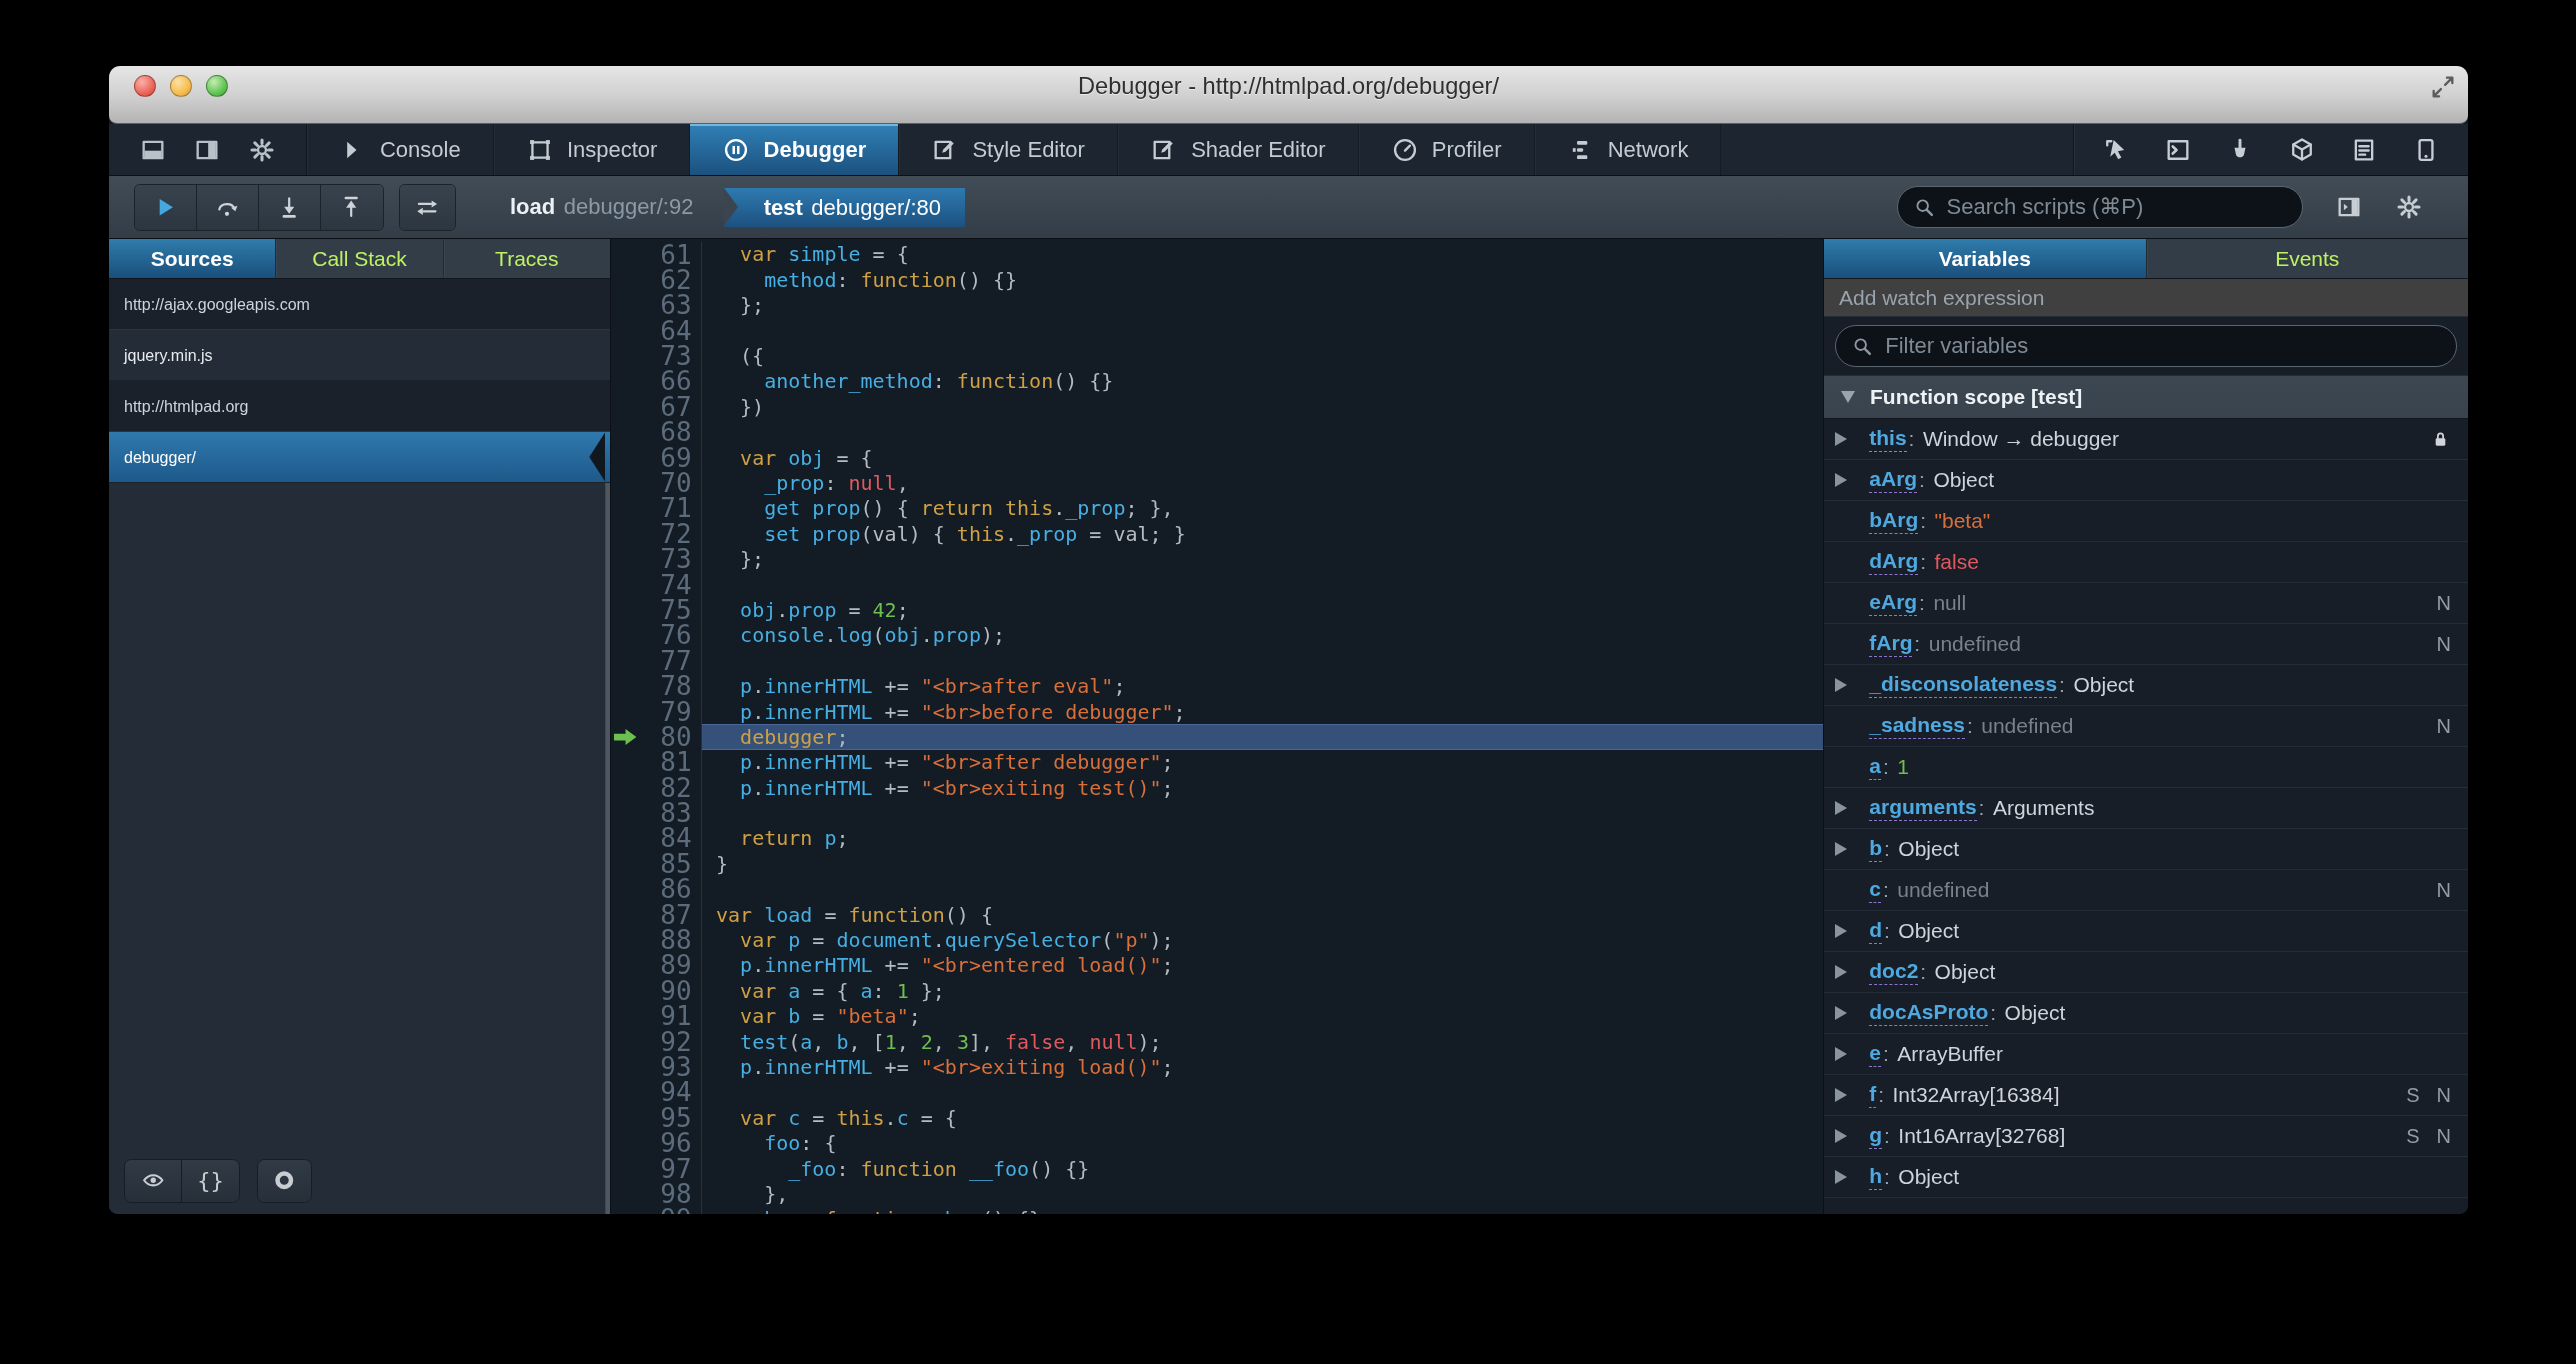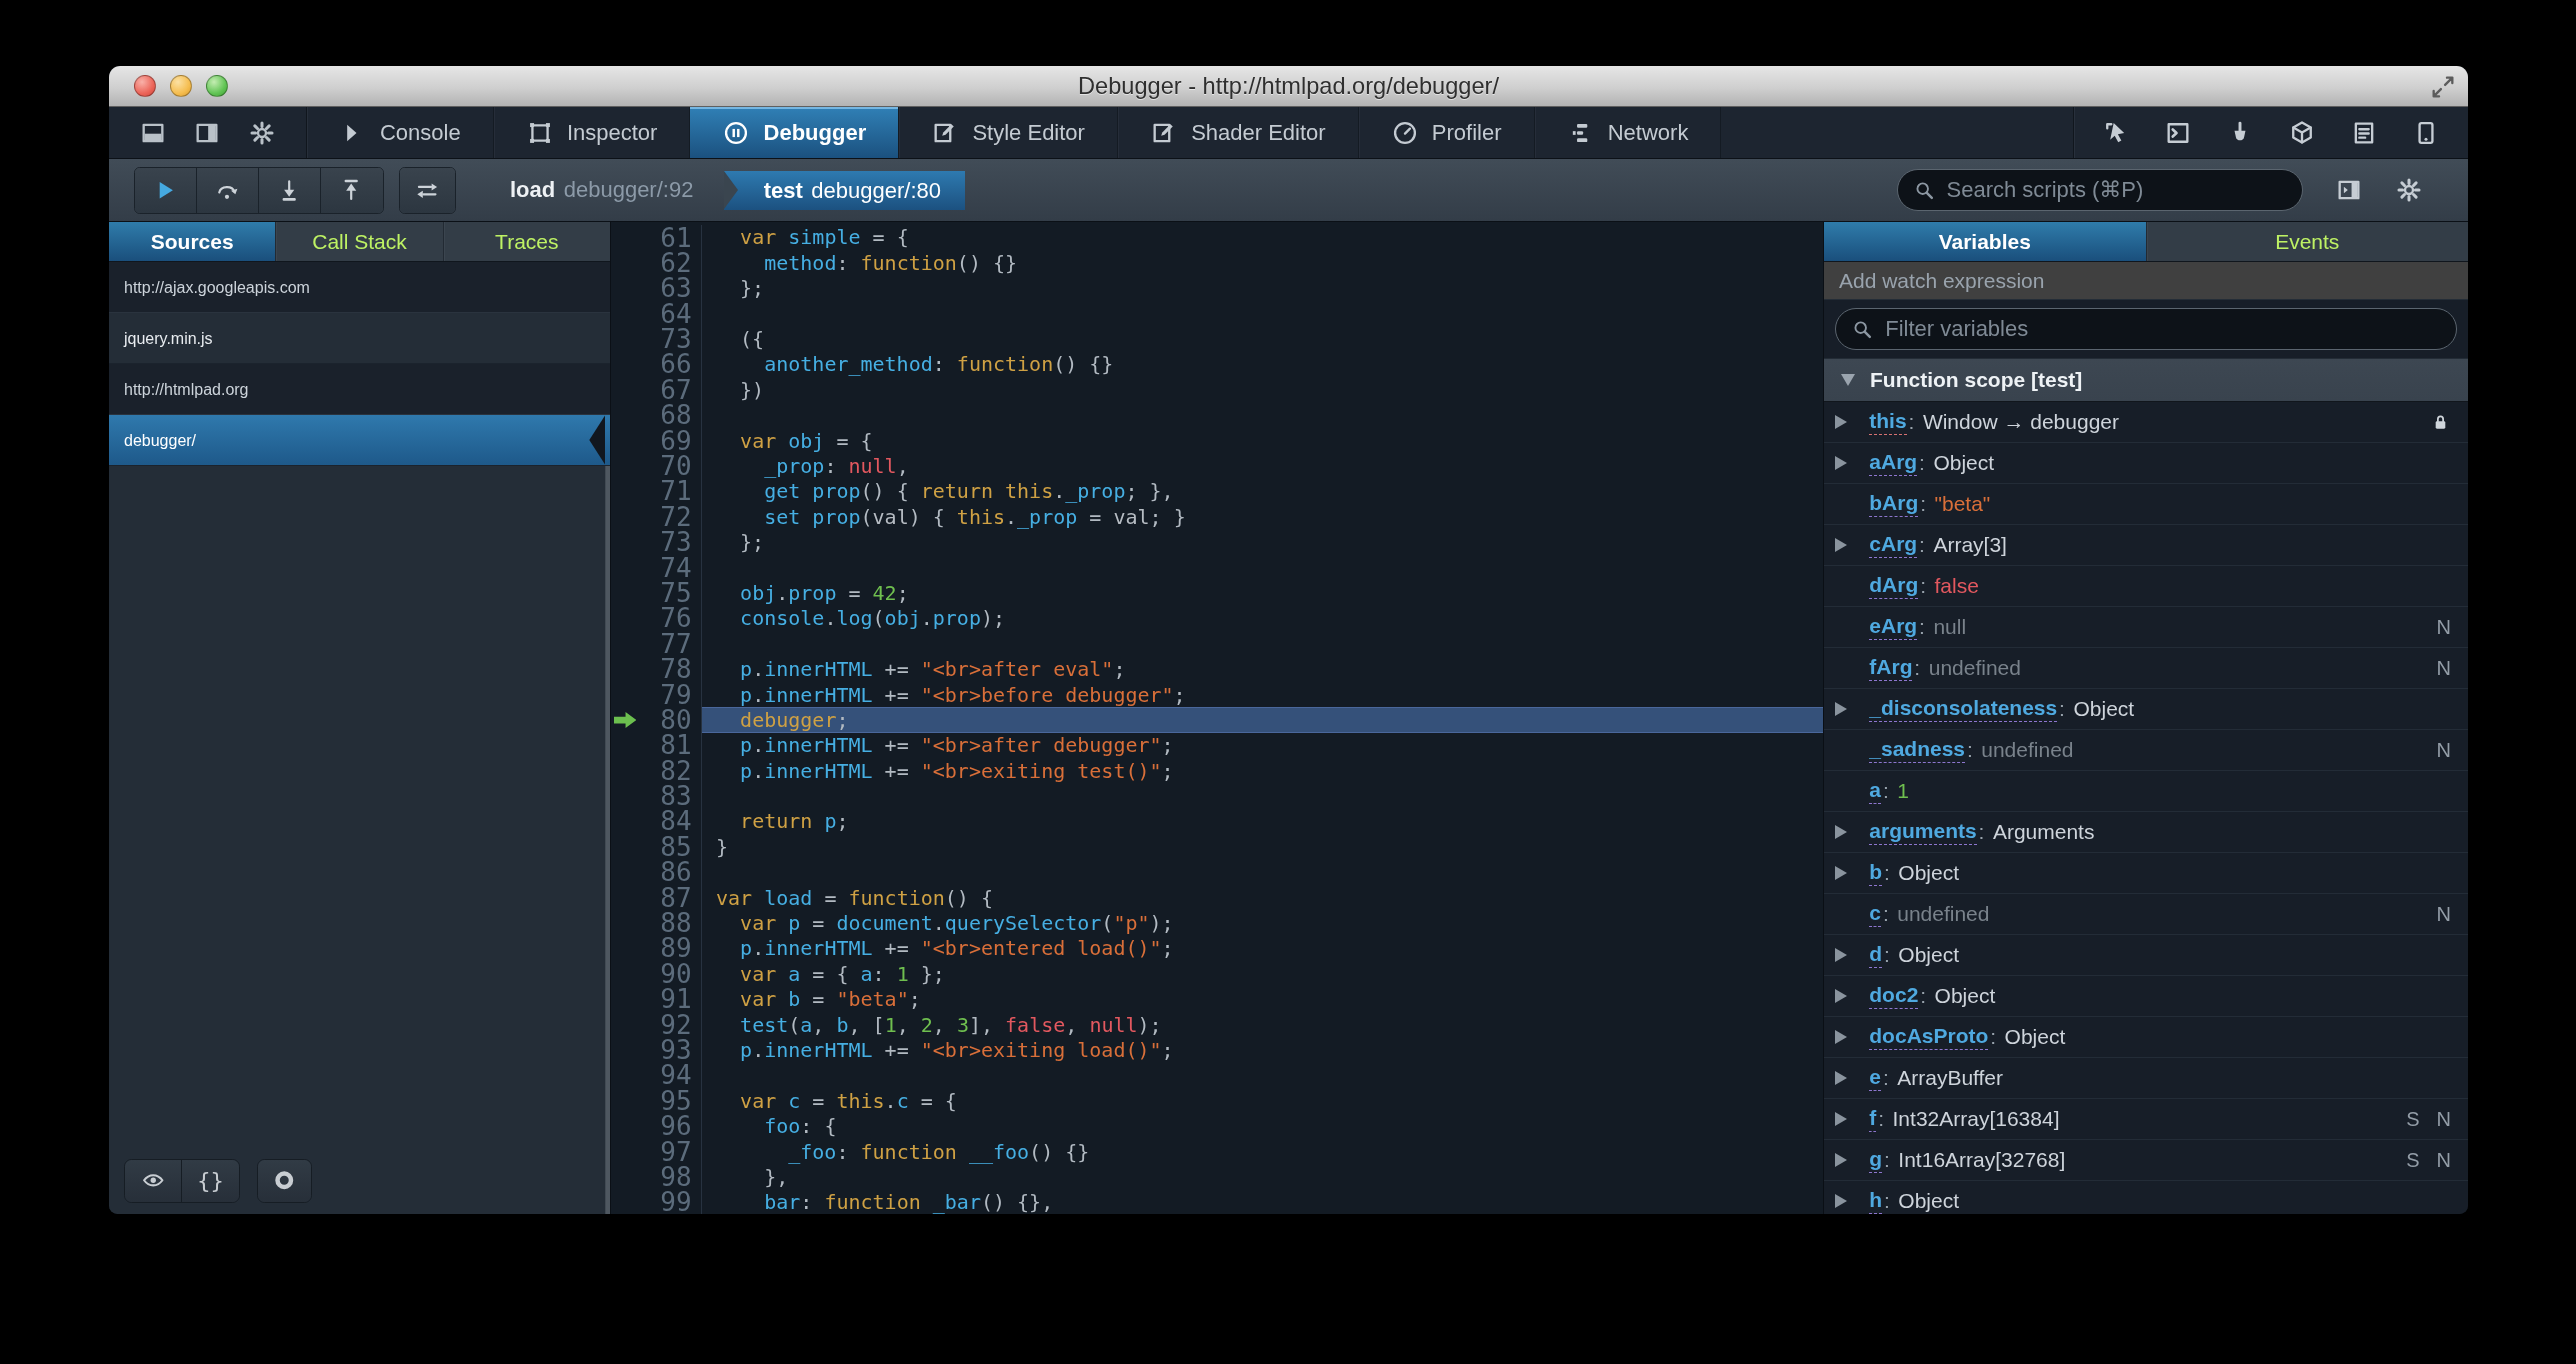--- a/index.html
+++ b/index.html
@@ -2,22 +2,22 @@
 <html style="font-size:15px"><head>
 <meta charset="utf-8">
 <style>
   * { box-sizing: border-box; margin: 0; padding: 0; }
   html,body { width:2576px; height:1364px; background:#000; font-family:"Liberation Sans","DejaVu Sans",sans-serif; }
   .window { position:absolute; left:109px; top:66px; width:2359px; height:1148px;
     border-radius:11.3px 11.3px 8.5px 8.5px; overflow:hidden; background:#131b24;
     box-shadow:0 5.7px 38px rgba(0,0,0,.9); display:flex; flex-direction:column; }
 
   
-  .titlebar { height:41px; flex:none; background:linear-gradient(#e6e6e6,#cfcfcf 55%,#b3b3b3);
-    border-bottom:0.9px solid #5f5f5f; position:relative; }
+  .titlebar { height:58px; flex:none; background:linear-gradient(#e6e6e6,#cfcfcf 55%,#b3b3b3);
+    border-bottom:0.9px solid #5f5f5f; position:relative;border-radius:8px; }
   .traffic { position:absolute; left:24.5px; top:9.4px; display:flex; gap:14px; }
   .tl { width:22px; height:22px; border-radius:50%; border:0.9px solid rgba(0,0,0,.3); }
   .tl.red { background:radial-gradient(circle at 35% 30%, #f9b1a9, #ec6559 60%, #ce4437); }
   .tl.yellow { background:radial-gradient(circle at 35% 30%, #fbe1a4, #f5bd4f 60%, #d99a2b); }
   .tl.green { background:radial-gradient(circle at 35% 30%, #c4edb2, #61c454 60%, #3e9e33); }
   .wtitle { position:absolute; left:0; right:0; top:0; height:41px; line-height:41px; text-align:center;
     color:#2f2f2f; font-size:23.6px; text-shadow:0 0.9px 0 rgba(255,255,255,.55); }
   .grip { position:absolute; right:11.3px; top:6.6px; width:28px; height:28px; color:#5c5c5c; }
 
   
@@ -497,29 +497,20 @@
             <span class="vright"></span>
           </div>
           <div class="vrow">
             <span class="vexp"></span>
             <span class="vname">bArg</span>
             <span class="vcolon"></span>
             <span class="vval str">"beta"</span>
             <span class="vright"></span>
           </div>
           <div class="vrow">
-            <span class="vexp">
-              <span class="tri-r"></span>
-            </span>
-            <span class="vname">cArg</span>
-            <span class="vcolon"></span>
-            <span class="vval">Array[3]</span>
-            <span class="vright"></span>
-          </div>
-          <div class="vrow">
             <span class="vexp"></span>
             <span class="vname">dArg</span>
             <span class="vcolon"></span>
             <span class="vval atom">false</span>
             <span class="vright"></span>
           </div>
           <div class="vrow">
             <span class="vexp"></span>
             <span class="vname">eArg</span>
             <span class="vcolon"></span>

